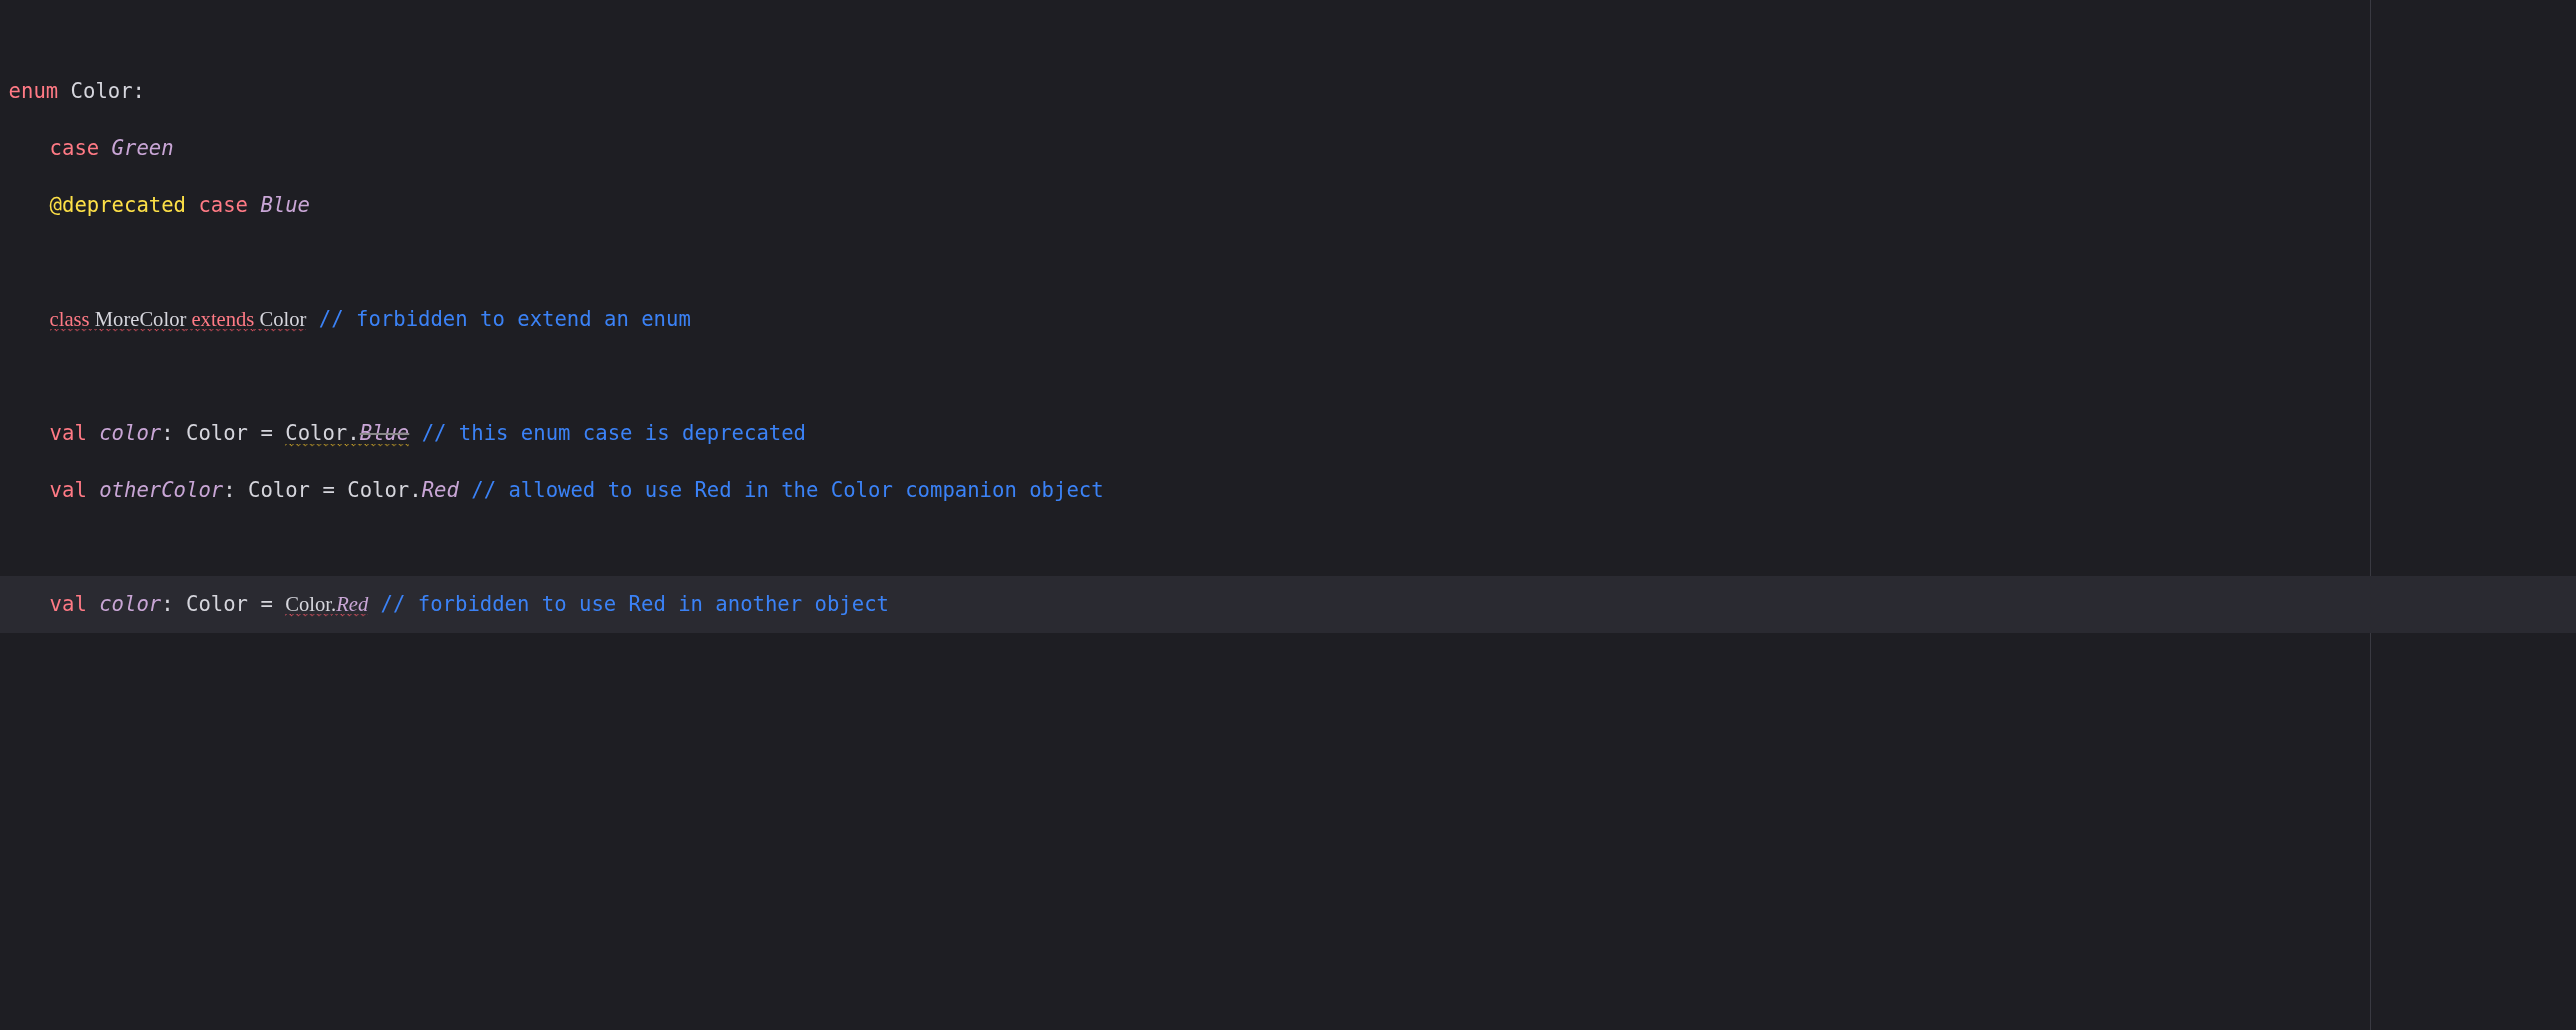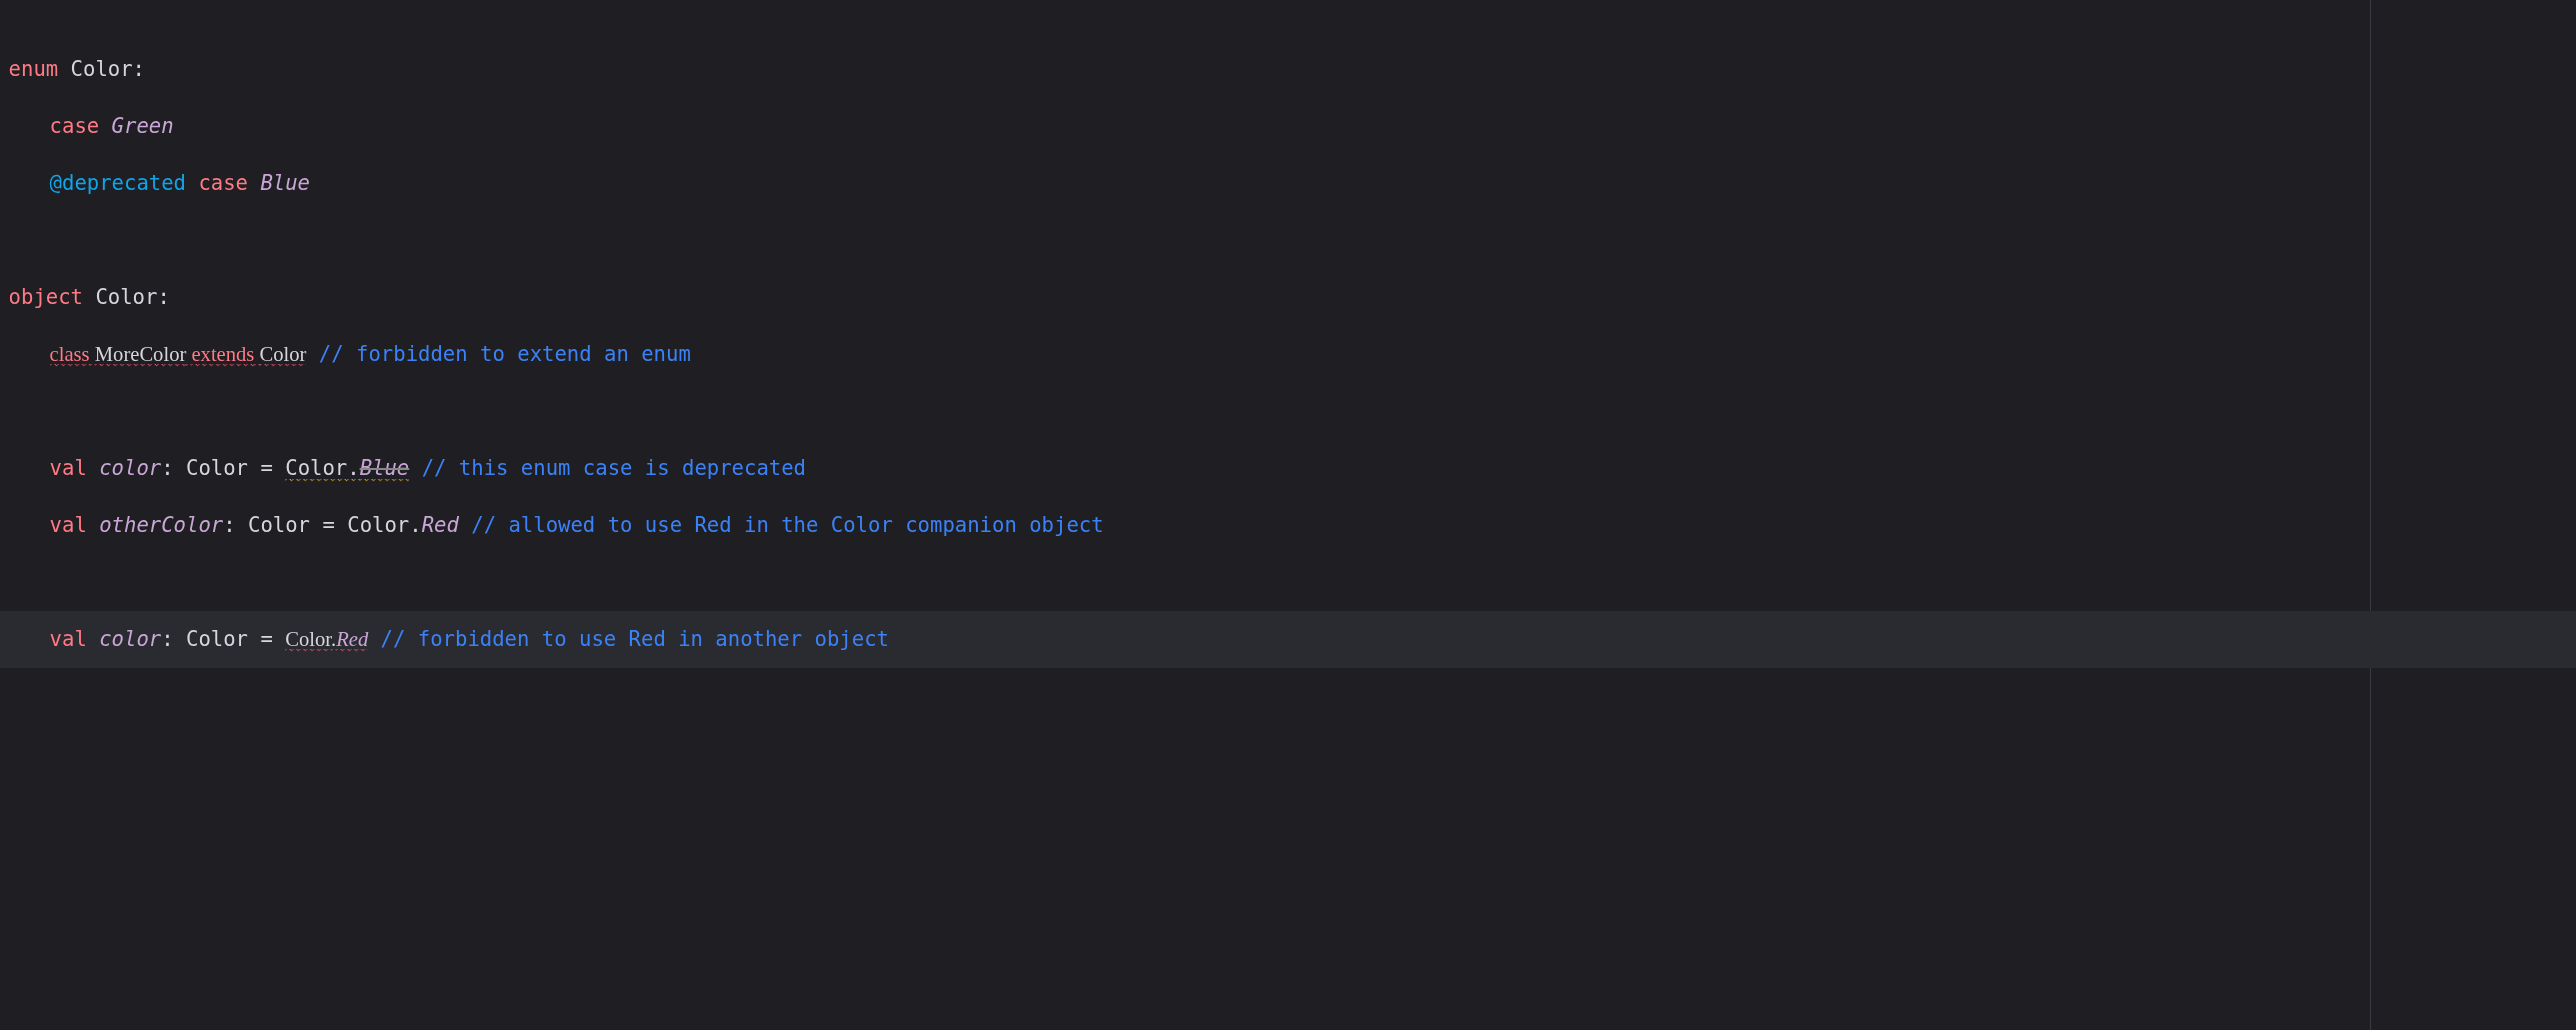--- a/index.html
+++ b/index.html
@@ -8,21 +8,21 @@
     height: 1030px;
     background: #1e1e23;
     font-family: "SF Mono", "Menlo", "Consolas", monospace;
     font-size: 20.6px;
     overflow: hidden;
   }
   .editor {
     position: relative;
     width: 100%;
     height: 100%;
-    padding-top: 41px;
+    padding-top: 63px;
   }
   .ruler {
     position: absolute;
     top: 0;
     bottom: 0;
     width: 0.9px;
     background: #3a3a42;
     left: 2370px;
   }
   .line {
@@ -33,21 +33,21 @@
     position: relative;
   }
   .line.highlight {
     background: #2a2a31;
   }
   .tok { display: inline; }
   .kw     { color: #ff7a85; }
   .ident  { color: #d6d6dd; }
   .member { color: #c9a6d6; font-style: italic; }
   .memberStrike { color: #c9a6d6; font-style: italic; text-decoration: line-through; text-decoration-color: #888; }
-  .ann    { color: #0ea5e9; }
+  .ann    { color: #fde047; }
   .cmt    { color: #3b82f6; }
   .punct  { color: #d6d6dd; }
   .indent { display: inline-block; width: 41px; }
   .squig-red {
     background-image: linear-gradient(45deg, transparent 65%, #e05260 80%, transparent 90%),
                       linear-gradient(135deg, transparent 5%, #e05260 15%, transparent 25%);
     background-size: 6.9px 3.4px;
     background-repeat: repeat-x;
     background-position: 0 100%;
     padding-bottom: 2.6px;
@@ -70,21 +70,20 @@
 
   <div class="line"><span class="tok kw">enum</span><span class="tok punct"> </span><span class="tok ident">Color</span><span class="tok punct">:</span></div>
 
   <div class="line"><span class="indent"></span><span class="tok kw">case</span><span class="tok punct"> </span><span class="tok member">Green</span></div>
 
   <div class="line"><span class="indent"></span><span class="tok ann">@deprecated</span><span class="tok punct"> </span><span class="tok kw">case</span><span class="tok punct"> </span><span class="tok member">Blue</span></div>
 
 
   <div class="line"> </div>
 
-  <div class="line"><span class="tok kw">object</span><span class="tok punct"> </span><span class="tok ident">Color</span><span class="tok punct">:</span></div>
 
   <div class="line"><span class="indent"></span><span class="tok kw squig-red">class</span><span class="tok punct squig-red"> </span><span class="tok ident squig-red">MoreColor</span><span class="tok punct squig-red"> </span><span class="tok kw squig-red">extends</span><span class="tok punct squig-red"> </span><span class="tok ident squig-red">Color</span><span class="tok punct"> </span><span class="tok cmt">// forbidden to extend an enum</span></div>
 
   <div class="line"> </div>
 
   <div class="line"><span class="indent"></span><span class="tok kw">val</span><span class="tok punct"> </span><span class="tok member">color</span><span class="tok punct">:</span><span class="tok punct"> </span><span class="tok ident">Color</span><span class="tok punct"> </span><span class="tok punct">=</span><span class="tok punct"> </span><span class="tok ident squig-yellow">Color</span><span class="tok punct squig-yellow">.</span><span class="tok memberStrike squig-yellow">Blue</span><span class="tok punct"> </span><span class="tok cmt">// this enum case is deprecated</span></div>
 
   <div class="line"><span class="indent"></span><span class="tok kw">val</span><span class="tok punct"> </span><span class="tok member">otherColor</span><span class="tok punct">:</span><span class="tok punct"> </span><span class="tok ident">Color</span><span class="tok punct"> </span><span class="tok punct">=</span><span class="tok punct"> </span><span class="tok ident">Color</span><span class="tok punct">.</span><span class="tok member">Red</span><span class="tok punct"> </span><span class="tok cmt">// allowed to use Red in the Color companion object</span></div>
 
   <div class="line"> </div>

